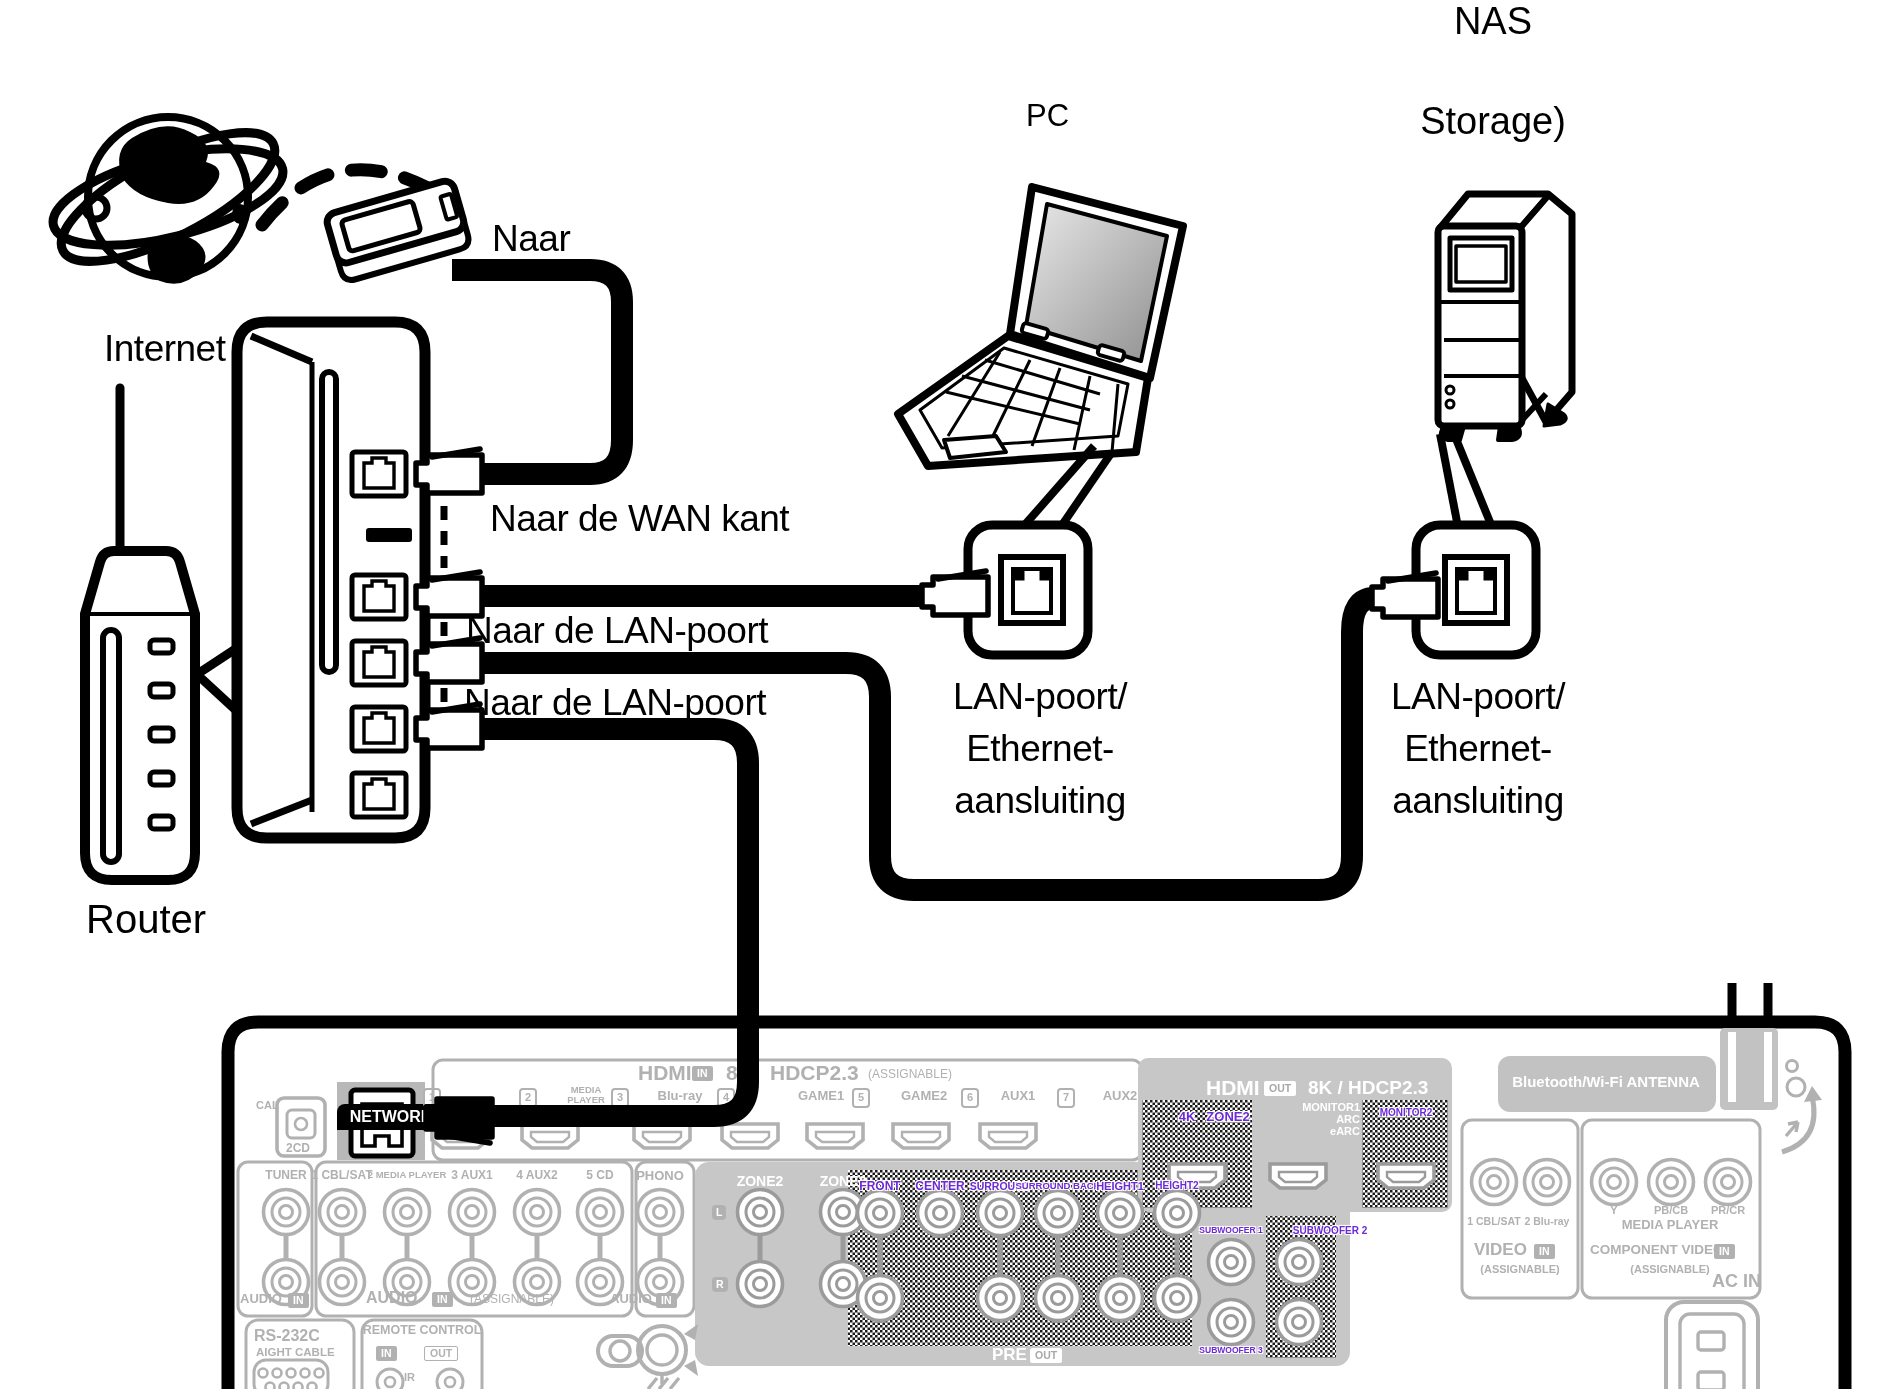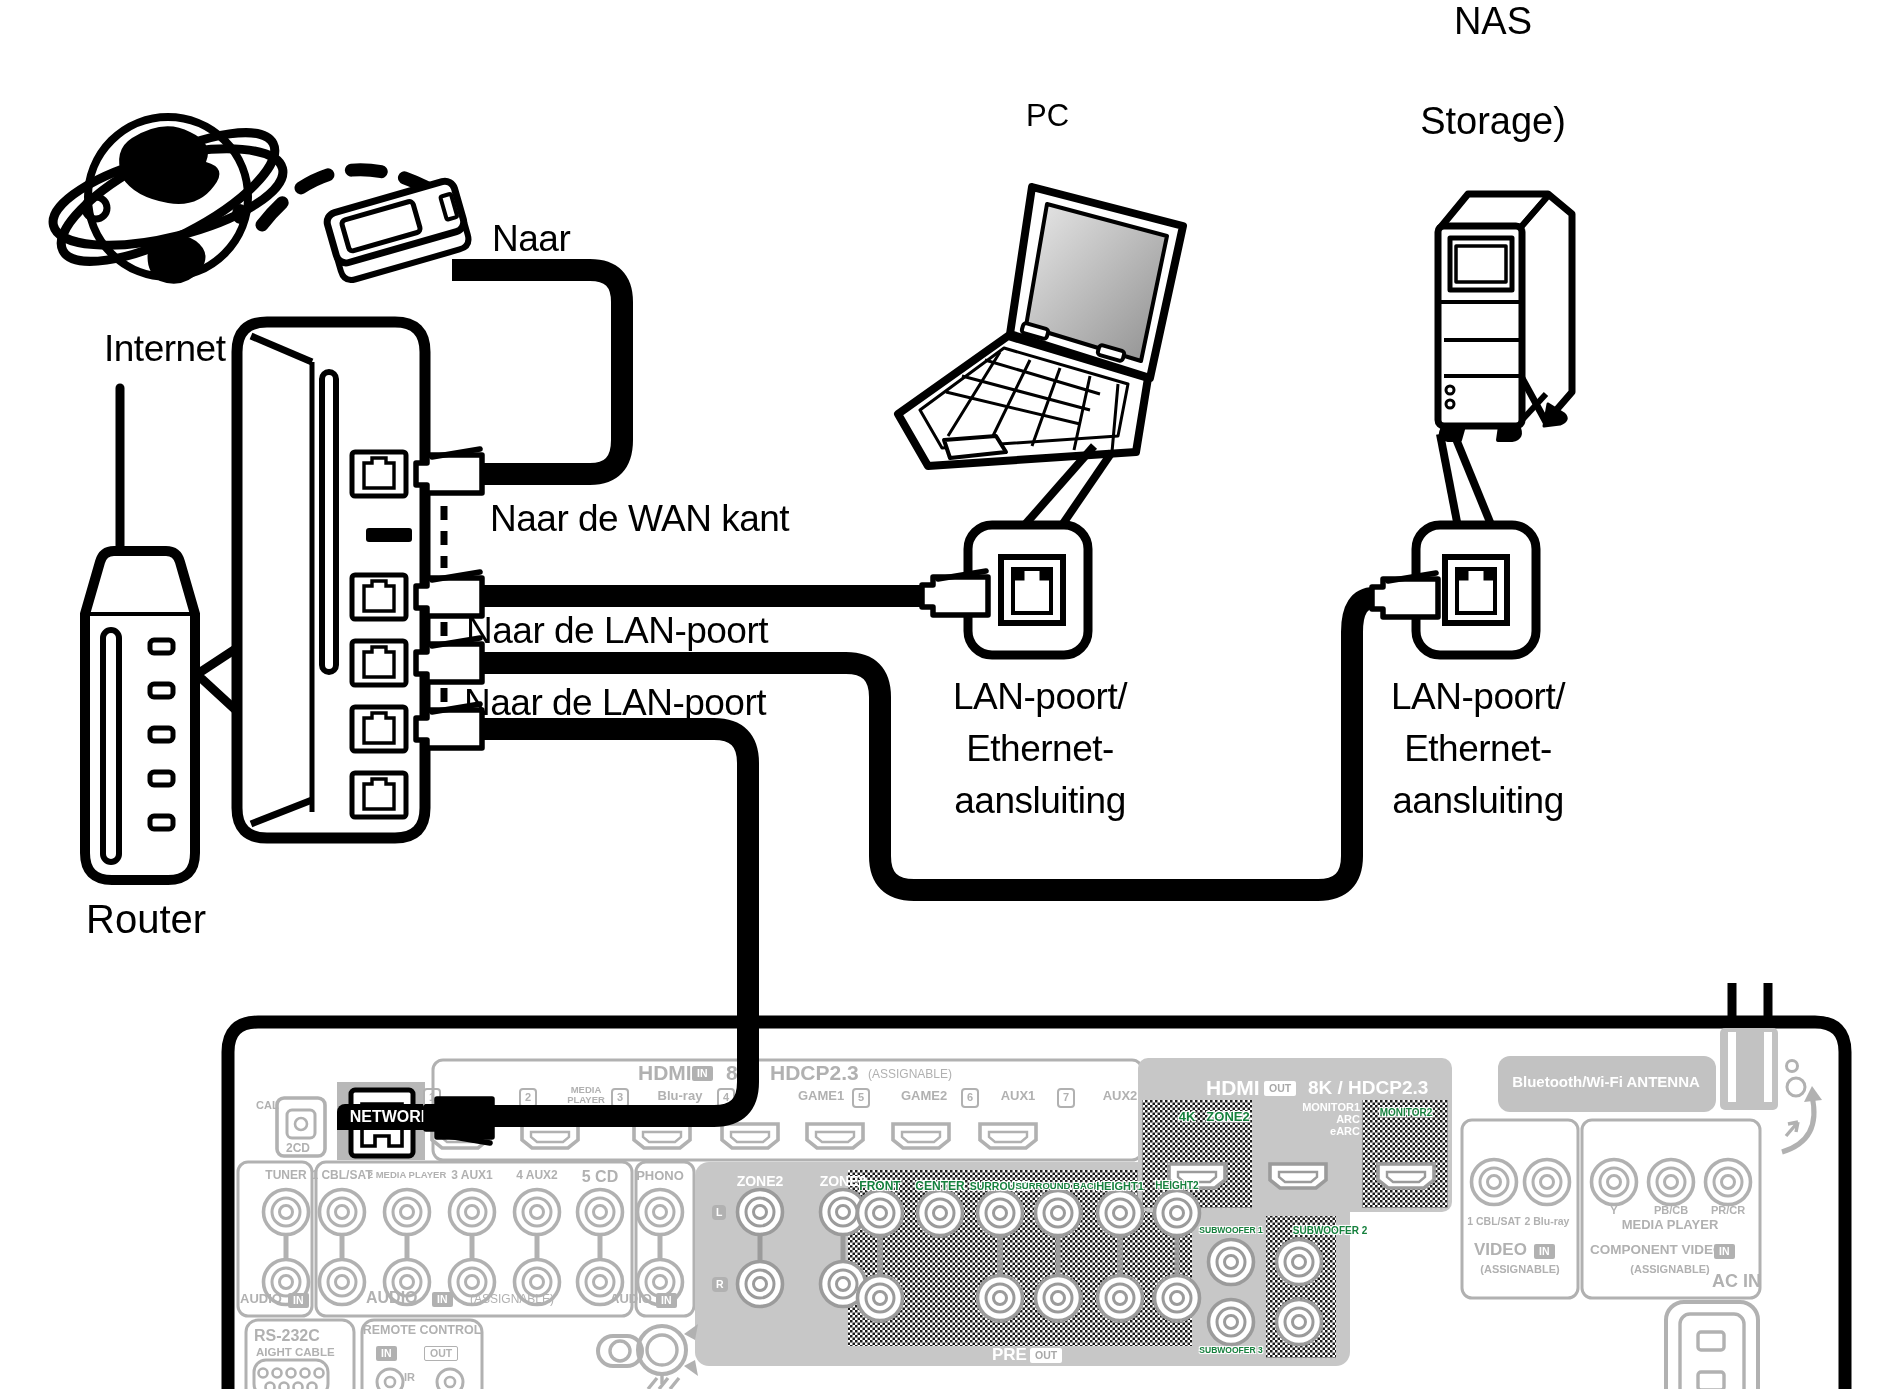--- a/index.html
+++ b/index.html
@@ -5,21 +5,21 @@
   html,body{margin:0;padding:0;background:#fff}
   .stage{position:relative;width:1895px;height:1389px;background:#fff;overflow:hidden;font-family:"Liberation Sans",sans-serif}
   .stage svg{position:absolute;left:0;top:0}
   #art{z-index:1}
   #cables{z-index:3;pointer-events:none}
   .t{position:absolute;z-index:2;font-family:"Liberation Sans",sans-serif;color:#000;white-space:nowrap;line-height:1.05}
   .c{transform:translateX(-50%)}
   .r{transform:translateX(-100%)}
   .big{font-size:37px;letter-spacing:-.5px}
   .g{color:#b1b1b1;font-weight:bold}
-  .halo{color:#15803d;font-weight:bold;text-shadow:1px 1px 0 #fff,-1px -1px 0 #fff,1px -1px 0 #fff,-1px 1px 0 #fff,0 0 3px #fff}
+  .halo{color:#6d28d9;font-weight:bold;text-shadow:1px 1px 0 #fff,-1px -1px 0 #fff,1px -1px 0 #fff,-1px 1px 0 #fff,0 0 3px #fff}
   .w{color:#fff;font-weight:bold}
   .badge{position:absolute;z-index:2;font-family:"Liberation Sans",sans-serif;font-weight:bold;background:#b1b1b1;color:#fff;font-size:10.5px;line-height:15px;padding:0 5px;border-radius:2px}
   .badge.rev{background:#fff;color:#a8a8a8}
   .badge.white{background:#fff;color:#b1b1b1}
   .numbox{position:absolute;z-index:2;width:14px;height:16px;border:2px solid #b1b1b1;border-radius:4px;color:#b1b1b1;font:bold 11px/15px "Liberation Sans",sans-serif;text-align:center;transform:translateX(-50%)}
   .netlabel{position:absolute;z-index:2;background:#000;color:#fff;font:bold 16px/26px "Liberation Sans",sans-serif;text-align:center;border-radius:8px 8px 0 0}
 </style>
 </head>
 <body>
 
@@ -408,21 +408,21 @@
 <div class="t r w" style="left:1360px;top:1126px;font-size:11px">eARC</div>
 <div class="t c halo" style="left:1406px;top:1108px;font-size:10px">MONITOR2</div>
 
 <div class="t c w" style="left:1606px;top:1074px;font-size:15px">Bluetooth/Wi-Fi ANTENNA</div>
 
 <div class="t c g" style="left:286px;top:1169px;font-size:12px">TUNER</div>
 <div class="t c g" style="left:342px;top:1169px;font-size:12px">1 CBL/SAT</div>
 <div class="t c g" style="left:407px;top:1170px;font-size:9.5px">2 MEDIA PLAYER</div>
 <div class="t c g" style="left:472px;top:1169px;font-size:12px">3 AUX1</div>
 <div class="t c g" style="left:537px;top:1169px;font-size:12px">4 AUX2</div>
-<div class="t c g" style="left:600px;top:1169px;font-size:16px">5 CD</div>
+<div class="t c g" style="left:600px;top:1169px;font-size:12px">5 CD</div>
 <div class="t c g" style="left:660px;top:1169px;font-size:13px">PHONO</div>
 <div class="t g" style="left:240px;top:1292px;font-size:13px">AUDIO</div>
 <div class="badge" style="left:288px;top:1293px">IN</div>
 <div class="t g" style="left:366px;top:1290px;font-size:16px">AUDIO</div>
 <div class="badge" style="left:432px;top:1292px">IN</div>
 <div class="t g" style="left:470px;top:1293px;font-size:12px;font-weight:normal">(ASSIGNABLE)</div>
 <div class="t g" style="left:610px;top:1292px;font-size:13px">AUDIO</div>
 <div class="badge" style="left:656px;top:1293px">IN</div>
 
 <div class="t c w" style="left:760px;top:1174px;font-size:14px">ZONE2</div>

